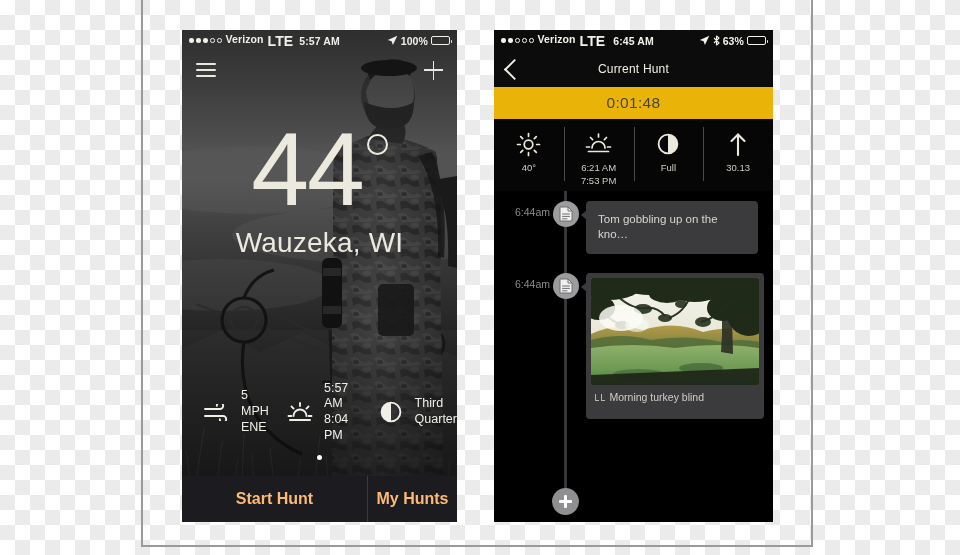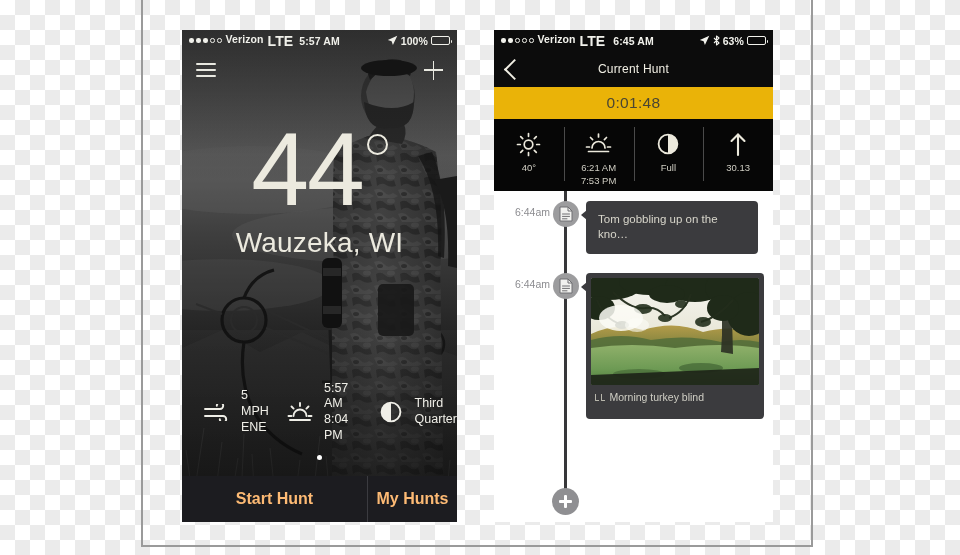--- a/index.html
+++ b/index.html
@@ -282,21 +282,21 @@
     line-height: 1.35;
     text-align: center;
     color: #cfcdc2;
     white-space: pre-line;
   }
 
   
   #timeline {
     position: relative;
     height: 352px;
-    background: #ffffff;
+    background: #000000;
     overflow: hidden;
   }
   #timeline-line {
     position: absolute;
     left: 70px;
     top: 0;
     width: 3px;
     bottom: 48px;
     background: #37373a;
   }

